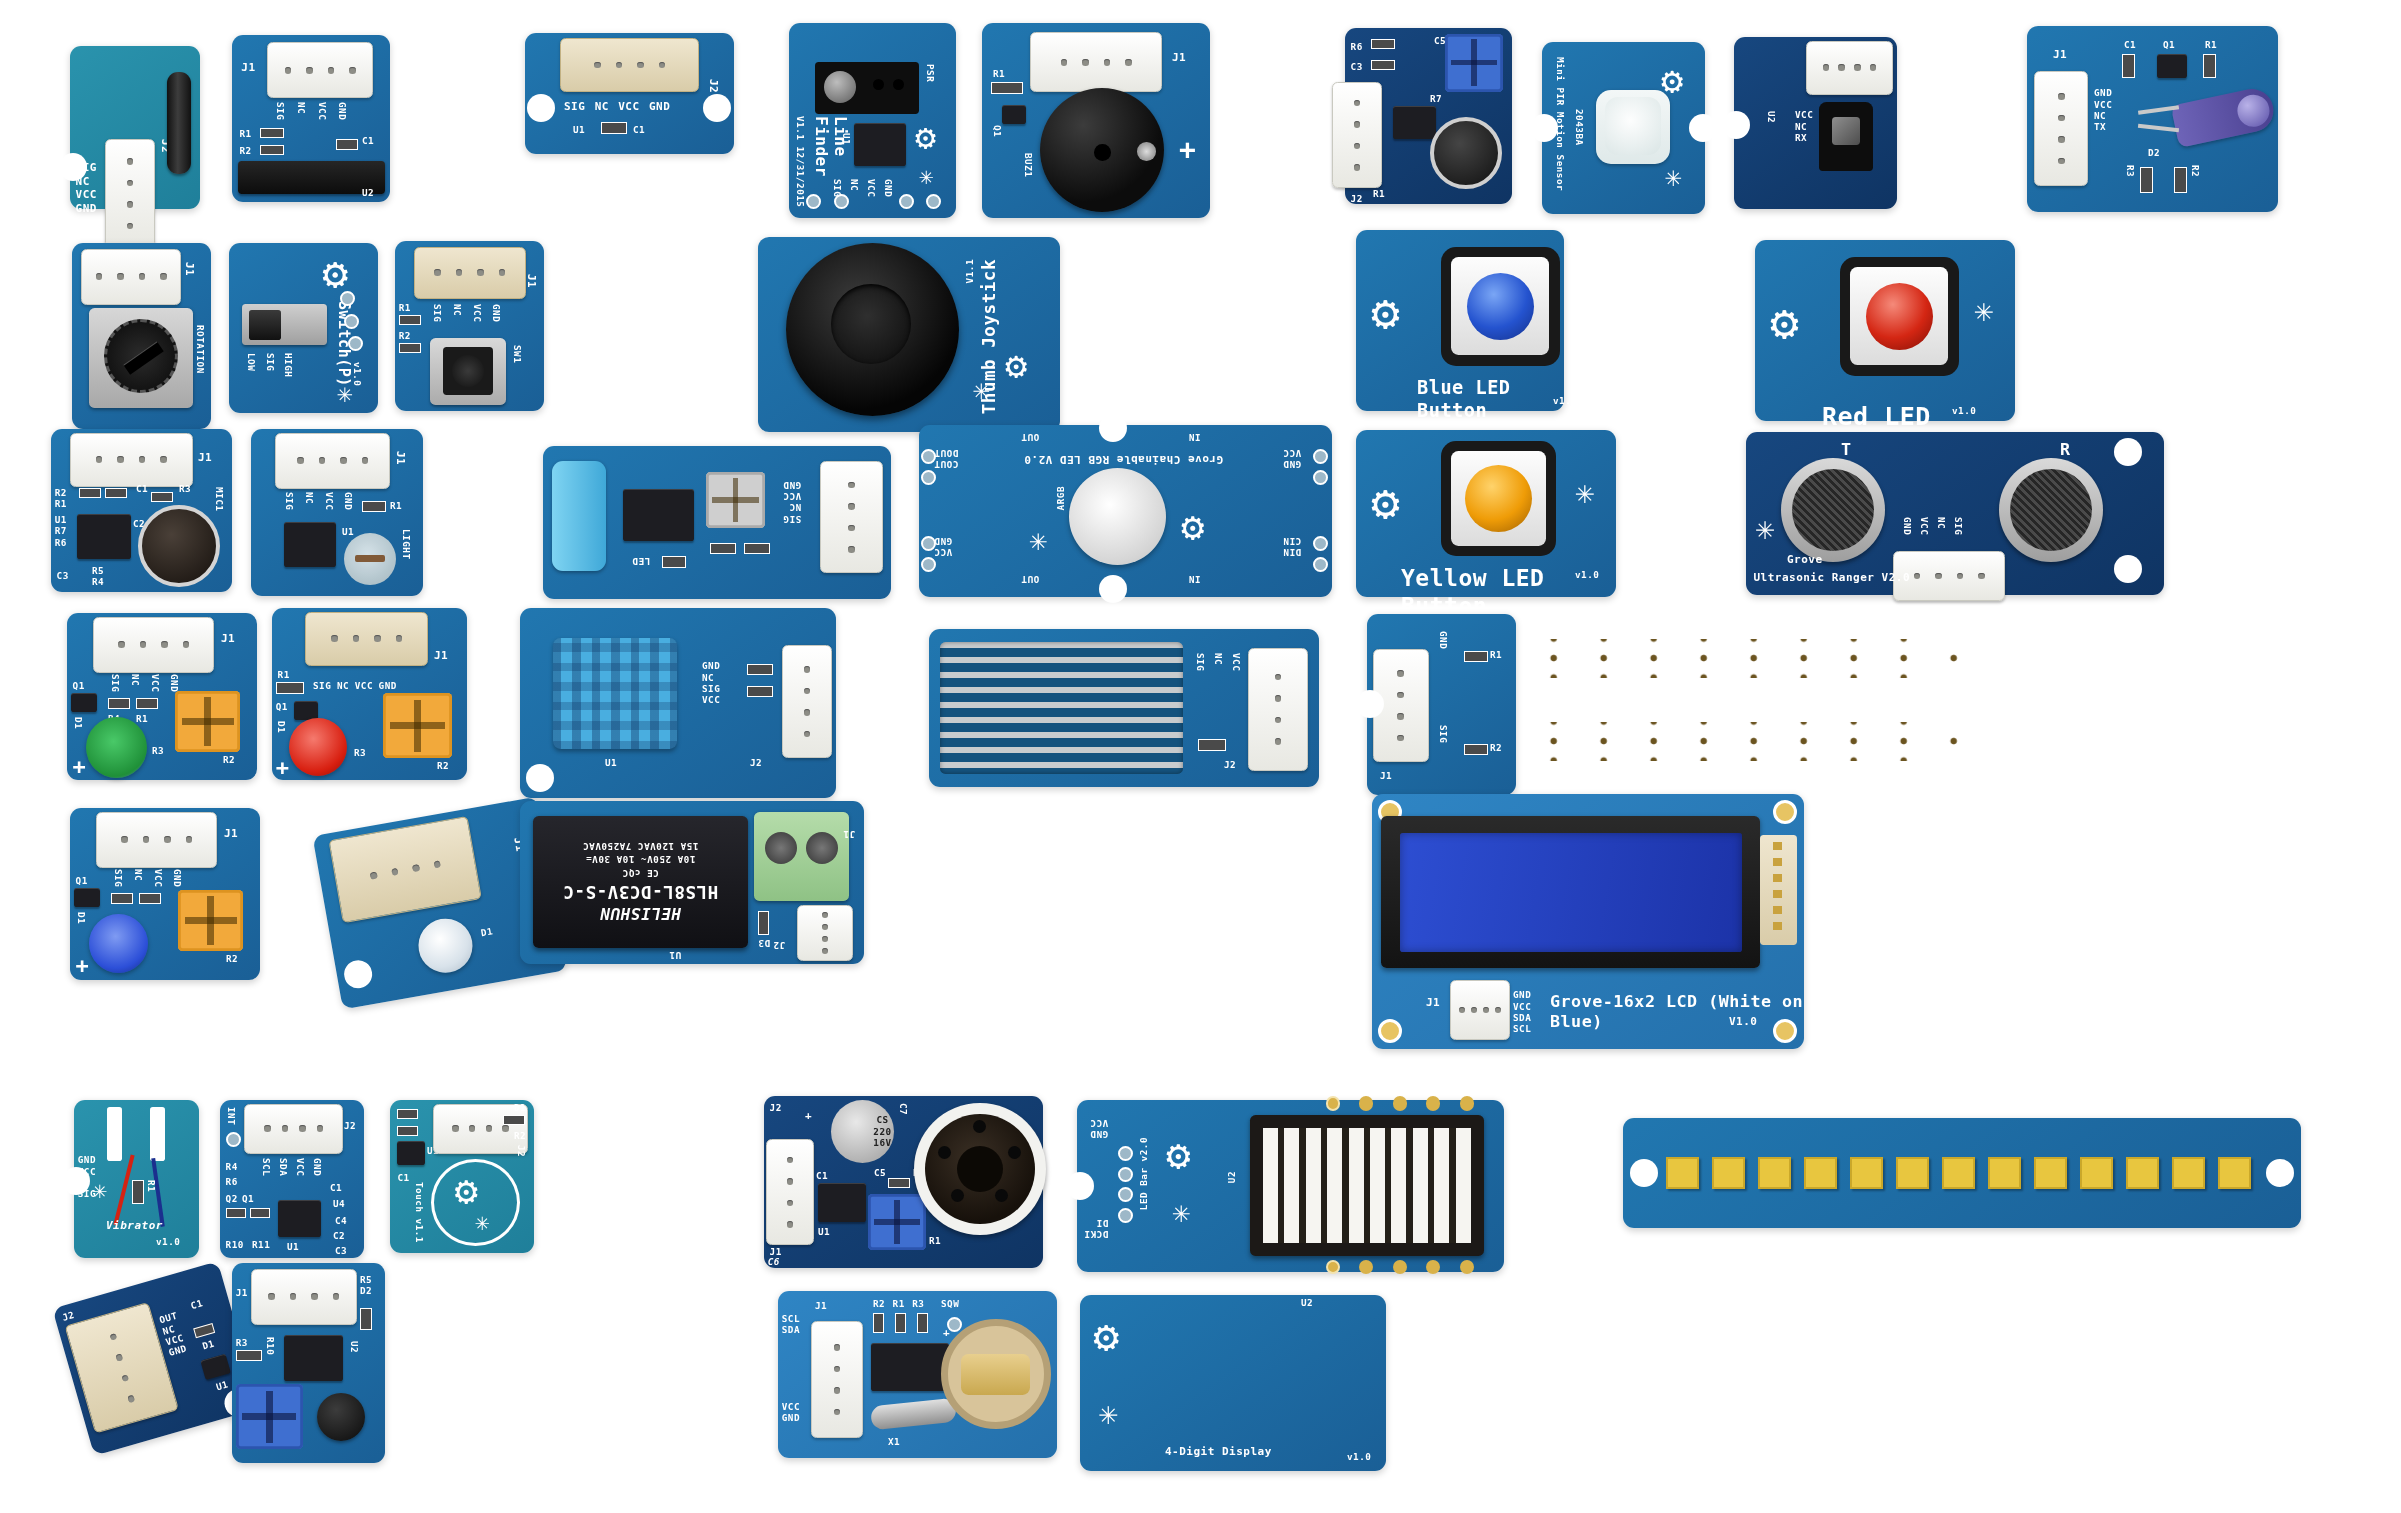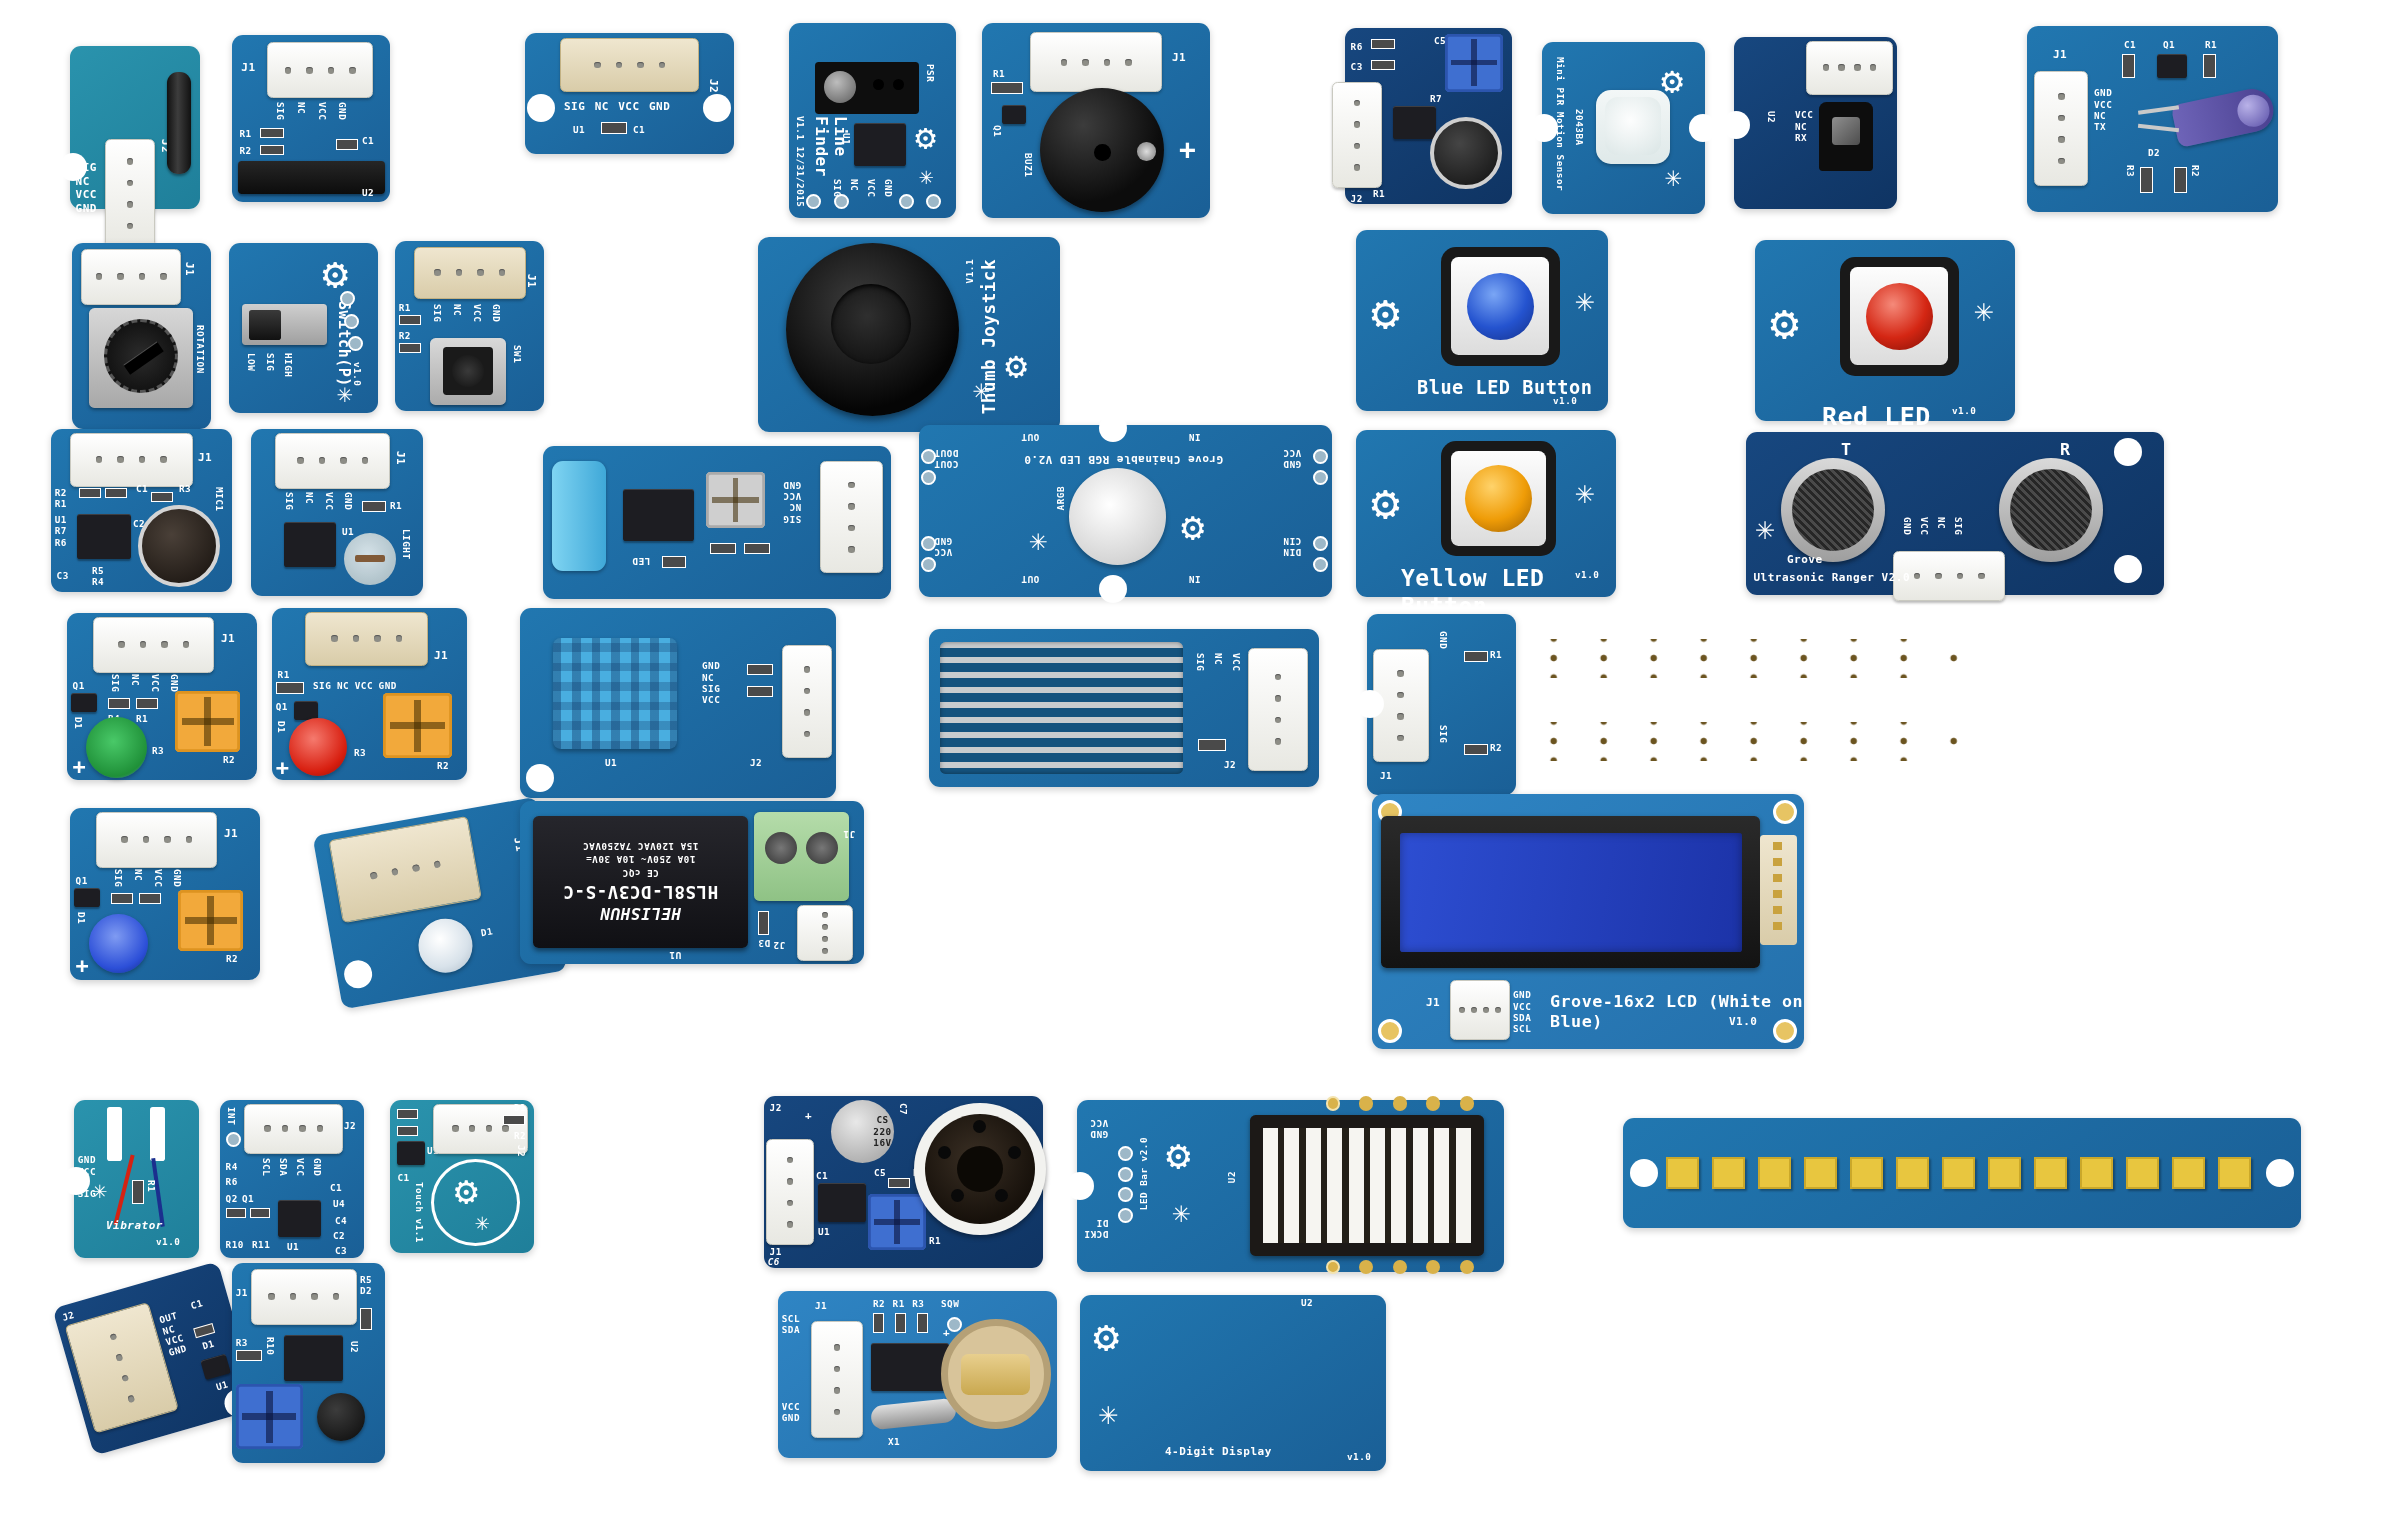--- a/index.html
+++ b/index.html
@@ -294,21 +294,21 @@
 <div class="bd" style="left:758px;top:237px;width:302px;height:195px;">
   <div style="position:absolute;left:28px;top:5.6px;width:173px;height:173px;border-radius:50%;background:radial-gradient(circle at 42% 35%,#3c3c3c,#050505 70%);box-shadow:0 3.7px 7.4px rgba(0,0,0,.45);">
     <div style="position:absolute;left:45px;top:41px;width:80px;height:80px;border-radius:50%;background:radial-gradient(circle at 45% 40%,#2f2f2f,#0a0a0a);box-shadow:inset 0 1.9px 5.6px #000;"></div>
   </div>
   <div class="lbl vlr" style="left:221px;top:22px;font-size:17.6px;">Thumb Joystick</div>
   <div class="lbl xs vlr" style="left:206px;top:22px;">V1.1</div>
   <div class="gear" style="left:247px;top:110px;font-size:37px;"></div>
   <div class="slogo" style="left:215px;top:139px;font-size:28px;"></div>
 </div>
 
-<div class="bd" style="left:1356px;top:230px;width:252px;height:181px;">
+<div class="bd" style="left:1356px;top:230px;width:208px;height:181px;">
   <div class="gear" style="left:15px;top:58px;font-size:48px;"></div>
   <div style="position:absolute;left:85px;top:16.7px;width:119px;height:119px;background:#191919;border-radius:15px;">
     <div style="position:absolute;left:10.2px;top:10.2px;width:98px;height:98px;background:linear-gradient(#fdfdfd,#dcdcdc);border-radius:7.4px;"></div>
     <div style="position:absolute;left:26px;top:26px;width:67px;height:67px;border-radius:50%;background:radial-gradient(circle at 40% 32%,#7aa6f5,#2453cf 55%,#142f86);"></div>
   </div>
   <div class="slogo" style="left:219px;top:54px;font-size:32px;"></div>
   <div class="lbl" style="left:61px;top:147px;font-size:18.6px;">Blue LED Button</div>
   <div class="lbl xs" style="left:197px;top:165px;">v1.0</div>
 </div>
 

